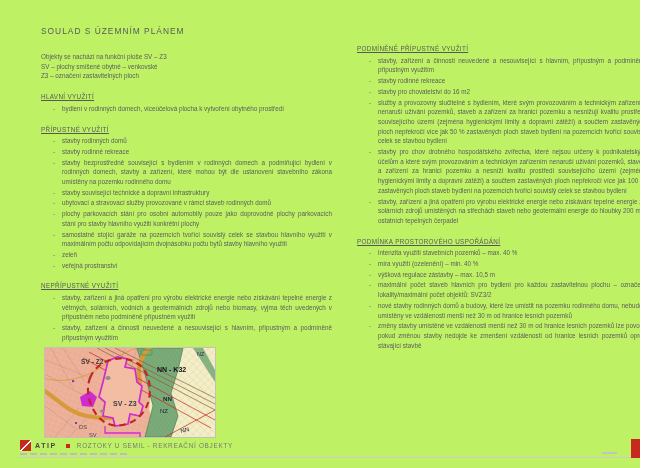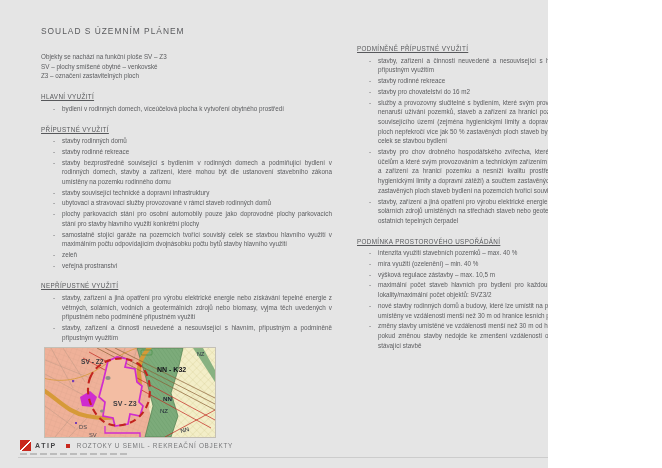--- a/index.html
+++ b/index.html
@@ -1,18 +1,18 @@
 <!DOCTYPE html>
 <html><head>
 <meta charset="utf-8">
 <style>
   *{margin:0;padding:0;box-sizing:border-box}
   html,body{background:#ffffff}
   .page{
-    position:relative;width:548px;height:468px;background:#e5e5e5;
+    position:relative;width:640px;height:468px;background:#bef264;
     font-family:"Liberation Sans",sans-serif;color:#5b5c5f;overflow:hidden
   }
   .doc-title{
     position:absolute;left:41px;top:26px;
     font-size:8.4px;letter-spacing:1px;color:#595a5d;font-weight:normal
   }
   .col{position:absolute;font-size:6.3px;line-height:9.7px}
   .col-left{left:41px;top:52px;width:291px}
   .col-right{left:357px;top:44px;width:289px}
   .intro-line{text-align:left}

